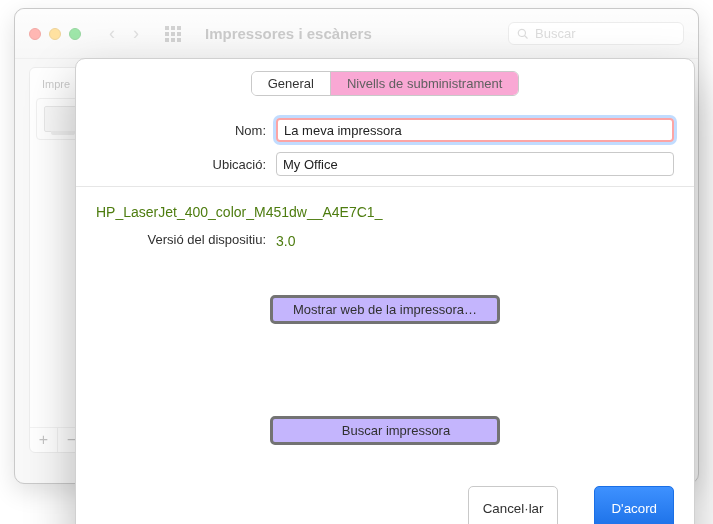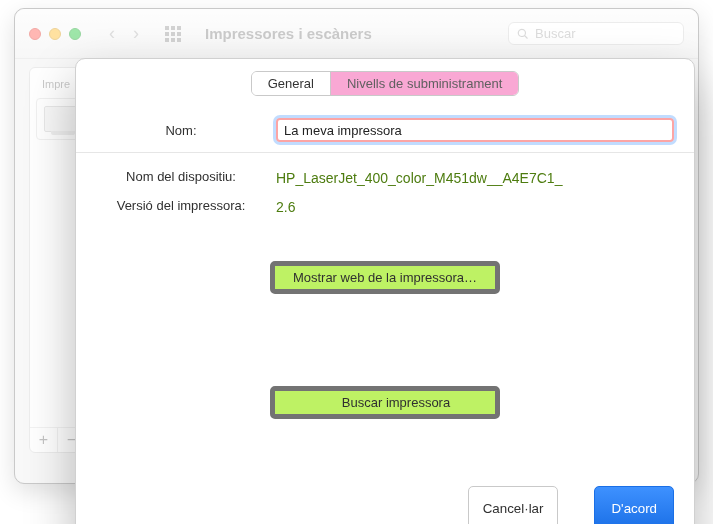--- a/index.html
+++ b/index.html
@@ -63,34 +63,34 @@
   }
   .tabs{display:flex;justify-content:center;margin-top:12px;}
   .seg{display:flex;border:1px solid #c9c9c9;border-radius:6px;overflow:hidden;font-size:13px;}
   .seg div{padding:4px 16px;background:#fff;color:#333;cursor:default;}
   .seg .active{background:#fff;font-weight:500;position:relative;}
   .seg div:first-child{border-right:1px solid #c9c9c9;}
   .seg .inactive{background:#f9a8d4;color:#606060;}
 
   .form{margin-top:22px;font-size:13px;color:#303030;}
   .row{display:flex;align-items:center;margin-bottom:10px;}
-  .lbl{width:180px;text-align:center;padding-right:10px;color:#303030;}
+  .lbl{width:180px;text-align:right;padding-right:10px;color:#303030;}
   .field{flex:1;}
   .field input{
     width:100%;height:24px;padding:2px 6px;font-size:13px;color:#222;
     border:1px solid #c9c9c9;border-radius:4px;background:#fff;
   }
   .field input.focused{border:2px solid #fca5a5;outline:3px solid rgba(78,156,255,0.35);outline-offset:0;}
   .val{font-size:14px;color:#4d7c0f;padding-top:3px;}
 
   .sep{border-top:1px solid #e6e6e6;margin:6px -20px 14px -20px;}
 
   .wide-btn{
     display:block;margin:0 auto;min-width:230px;padding:4px 18px;font-size:13px;
-    background:#bef264;border:5px solid #737373;border-radius:5px;color:#303030;
+    background:#c4b5fd;border:3px solid #737373;border-radius:5px;color:#303030;
   }
   .wide-btn.top{margin-top:46px;}
   .wide-btn.bottom{margin-top:92px;padding-left:40px;}
 
   .dialog-buttons{
     position:absolute;right:20px;bottom:14px;display:flex;gap:12px;font-size:13px;
   }
   .btn{padding:3px 14px;border:1px solid #c9c9c9;border-radius:5px;background:#fff;color:#303030;margin-left:24px;}
   .btn.primary{
     background:linear-gradient(#3e91ff,#1a6fe6);color:#fff;border:1px solid #1a6fe6;font-weight:500;
@@ -157,30 +157,35 @@
     </div>
   </div>
 
   <div class="form">
     <div class="row">
       <div class="lbl">Nom:</div>
       <div class="field">
         <input class="focused" value="La meva impressora" style="">
       </div>
     </div>
+    <div class="row">
+      <div class="lbl">Ubicació:</div>
+      <div class="field">
+        <input value="My Office" style="">
+      </div>
+    </div>
 
     <div class="sep"></div>
 
     <div class="row">
-      <div class="lbl">Nom del dispositiu:</div>
       <div class="val">HP_LaserJet_400_color_M451dw__A4E7C1_</div>
     </div>
     <div class="row">
-      <div class="lbl">Versió del impressora:</div>
-      <div class="val">2.6</div>
+      <div class="lbl">Versió del dispositiu:</div>
+      <div class="val">3.0</div>
     </div>
 
     <button class="wide-btn top">Mostrar web de la impressora…</button>
     <button class="wide-btn bottom">Buscar impressora</button>
   </div>
 
   <div class="dialog-buttons">
     <button class="btn">Cancel·lar</button>
     <button class="btn primary">D'acord</button>
   </div>

